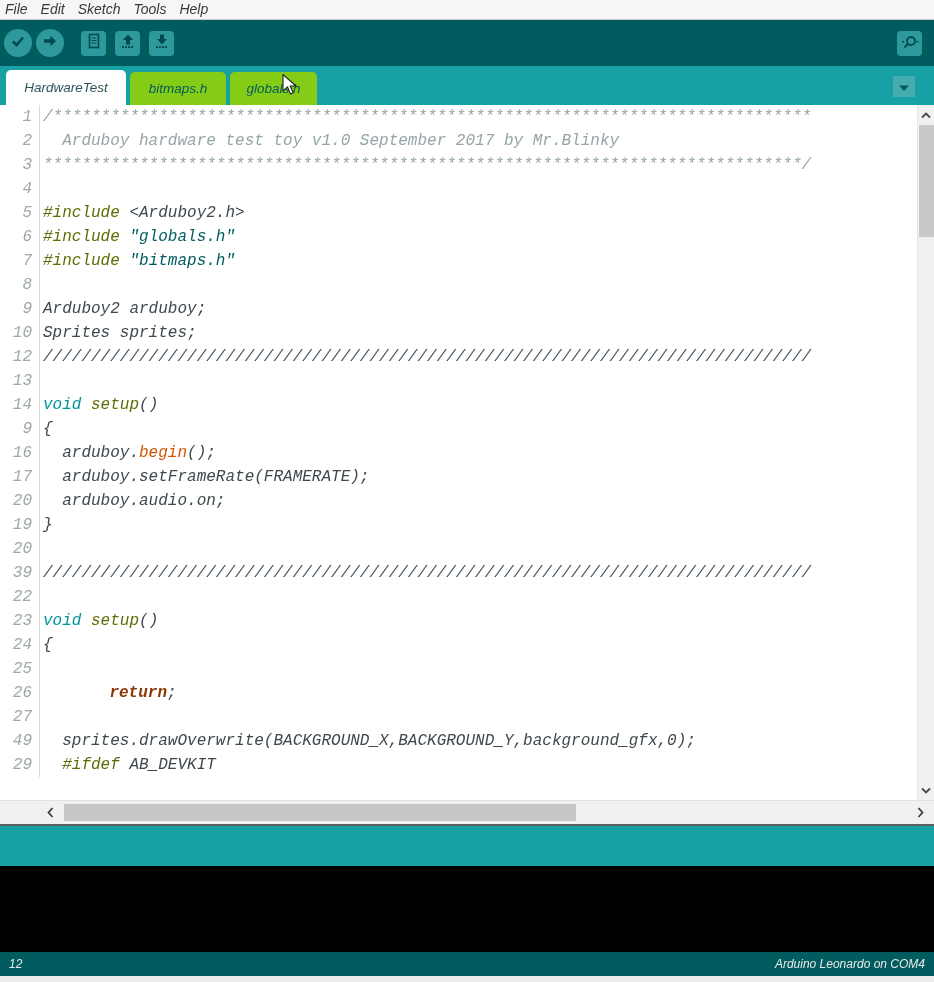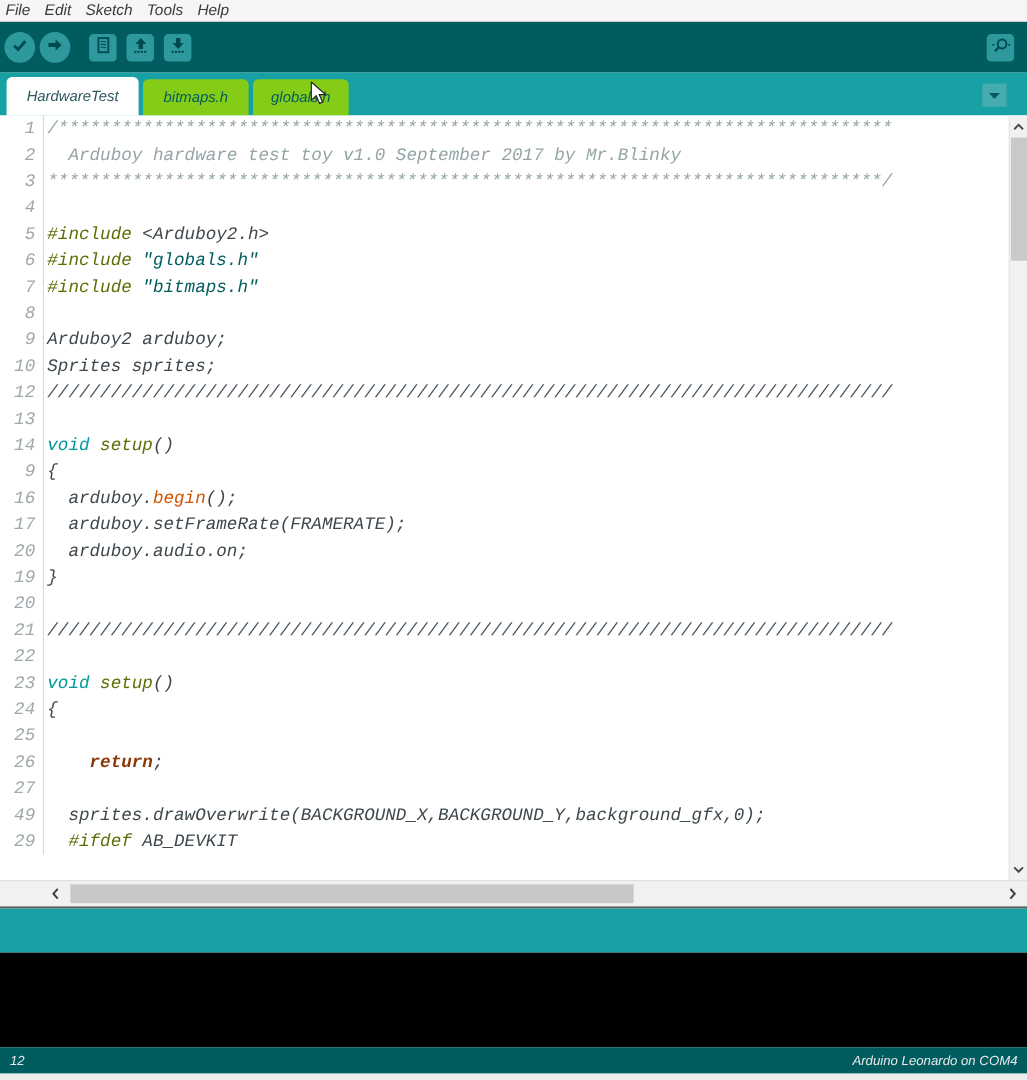--- a/index.html
+++ b/index.html
@@ -41,21 +41,21 @@
         color:#9FA8AB;border-right:1px solid #D9D9D9;}
   .lcode{padding-left:3px;}
   .seg-def{color:#3E484D;}
   .seg-comment{color:#95A5A6;}
   .seg-slash{color:#46525C;}
   .seg-pre{color:#5E6D03;margin-top:24px;}
   .seg-kw1{color:#00979C;}
   .seg-kw3{color:#5E6D03;}
   .seg-str{color:#005C5F;}
   .seg-fn{color:#D35400;}
-  .seg-ret{color:#8D3708;font-weight:bold;}
+  .seg-ret{color:#8D3708;font-weight:bold;margin-left:28px;}
 
   
   .vscroll{position:absolute;top:0;right:0;width:17px;height:695px;background:#F1F1F1;
            border-left:1px solid #E4E4E4;box-sizing:border-box;}
   .vthumb{position:absolute;top:20px;left:1px;width:15px;height:112px;background:#C9C9C9;}
   .varrow{position:absolute;left:0;width:16px;height:18px;display:flex;
           align-items:center;justify-content:center;}
   .varrow.up{top:1px;} .varrow.down{bottom:1px;}
 
   .hscroll{position:absolute;left:0;top:800px;width:100%;height:24px;background:#F1F1F1;
@@ -179,21 +179,21 @@
         <div class="line"><span class="lnum">10</span><span class="lcode"><span class="seg-def">Sprites sprites;</span></span></div>
         <div class="line"><span class="lnum">12</span><span class="lcode"><span class="seg-slash">////////////////////////////////////////////////////////////////////////////////</span></span></div>
         <div class="line"><span class="lnum">13</span><span class="lcode"></span></div>
         <div class="line"><span class="lnum">14</span><span class="lcode"><span class="seg-kw1">void</span><span class="seg-def"> </span><span class="seg-kw3">setup</span><span class="seg-def">()</span></span></div>
         <div class="line"><span class="lnum">9</span><span class="lcode"><span class="seg-def">{</span></span></div>
         <div class="line"><span class="lnum">16</span><span class="lcode"><span class="seg-def">  arduboy.</span><span class="seg-fn">begin</span><span class="seg-def">();</span></span></div>
         <div class="line"><span class="lnum">17</span><span class="lcode"><span class="seg-def">  arduboy.setFrameRate(FRAMERATE);</span></span></div>
         <div class="line"><span class="lnum">20</span><span class="lcode"><span class="seg-def">  arduboy.audio.on;</span></span></div>
         <div class="line"><span class="lnum">19</span><span class="lcode"><span class="seg-def">}</span></span></div>
         <div class="line"><span class="lnum">20</span><span class="lcode"></span></div>
-        <div class="line"><span class="lnum">21</span><span class="lcode"><span class="seg-slash">////////////////////////////////////////////////////////////////////////////////</span></span></div>
+        <div class="line"><span class="lnum">39</span><span class="lcode"><span class="seg-slash">////////////////////////////////////////////////////////////////////////////////</span></span></div>
         <div class="line"><span class="lnum">22</span><span class="lcode"></span></div>
         <div class="line"><span class="lnum">23</span><span class="lcode"><span class="seg-kw1">void</span><span class="seg-def"> </span><span class="seg-kw3">setup</span><span class="seg-def">()</span></span></div>
         <div class="line"><span class="lnum">24</span><span class="lcode"><span class="seg-def">{</span></span></div>
         <div class="line"><span class="lnum">25</span></div>
         <div class="line"><span class="lnum">26</span><span class="lcode"><span class="seg-def">    </span><span class="seg-ret">return</span><span class="seg-def">;</span></span></div>
         <div class="line"><span class="lnum">27</span><span class="lcode"></span></div>
         <div class="line"><span class="lnum">49</span><span class="lcode"><span class="seg-def">  sprites.drawOverwrite(BACKGROUND_X,BACKGROUND_Y,background_gfx,0);</span></span></div>
         <div class="line"><span class="lnum">29</span><span class="lcode"><span class="seg-def">  </span><span class="seg-pre">#ifdef</span><span class="seg-def"> AB_DEVKIT</span></span></div>
       </div>
     <div class="vscroll">

